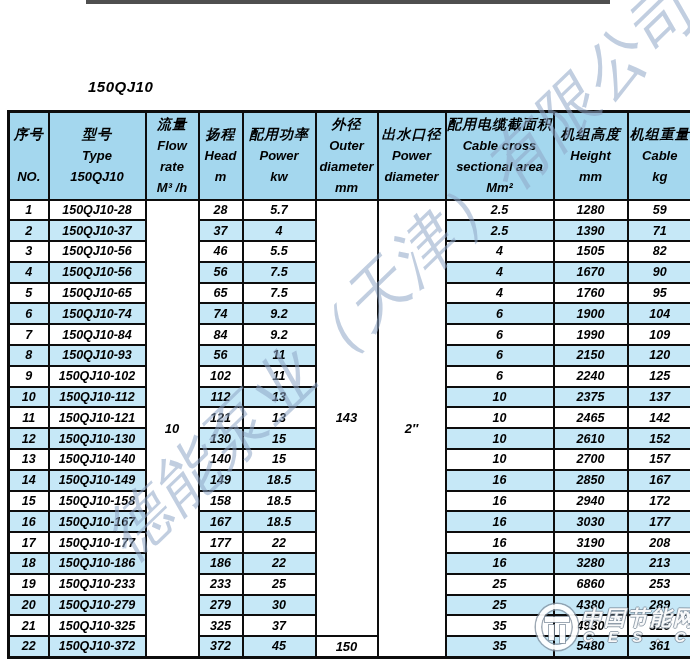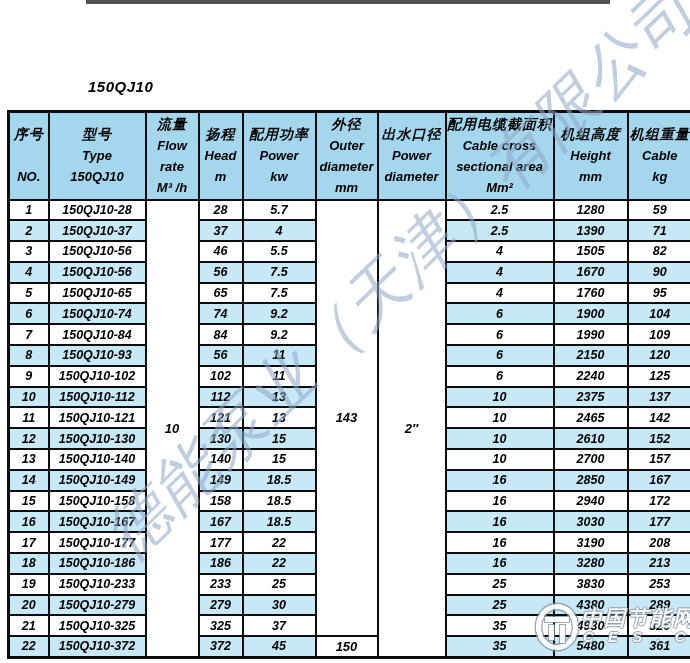--- a/index.html
+++ b/index.html
@@ -311,21 +311,21 @@
           <td>16</td>
           <td>3280</td>
           <td>213</td>
         </tr>
         <tr>
           <td>19</td>
           <td>150QJ10-233</td>
           <td>233</td>
           <td>25</td>
           <td>25</td>
-          <td>3830</td>
+          <td>6860</td>
           <td>253</td>
         </tr>
         <tr class="blue">
           <td>20</td>
           <td>150QJ10-279</td>
           <td>279</td>
           <td>30</td>
           <td>25</td>
           <td>4380</td>
           <td>289</td>

